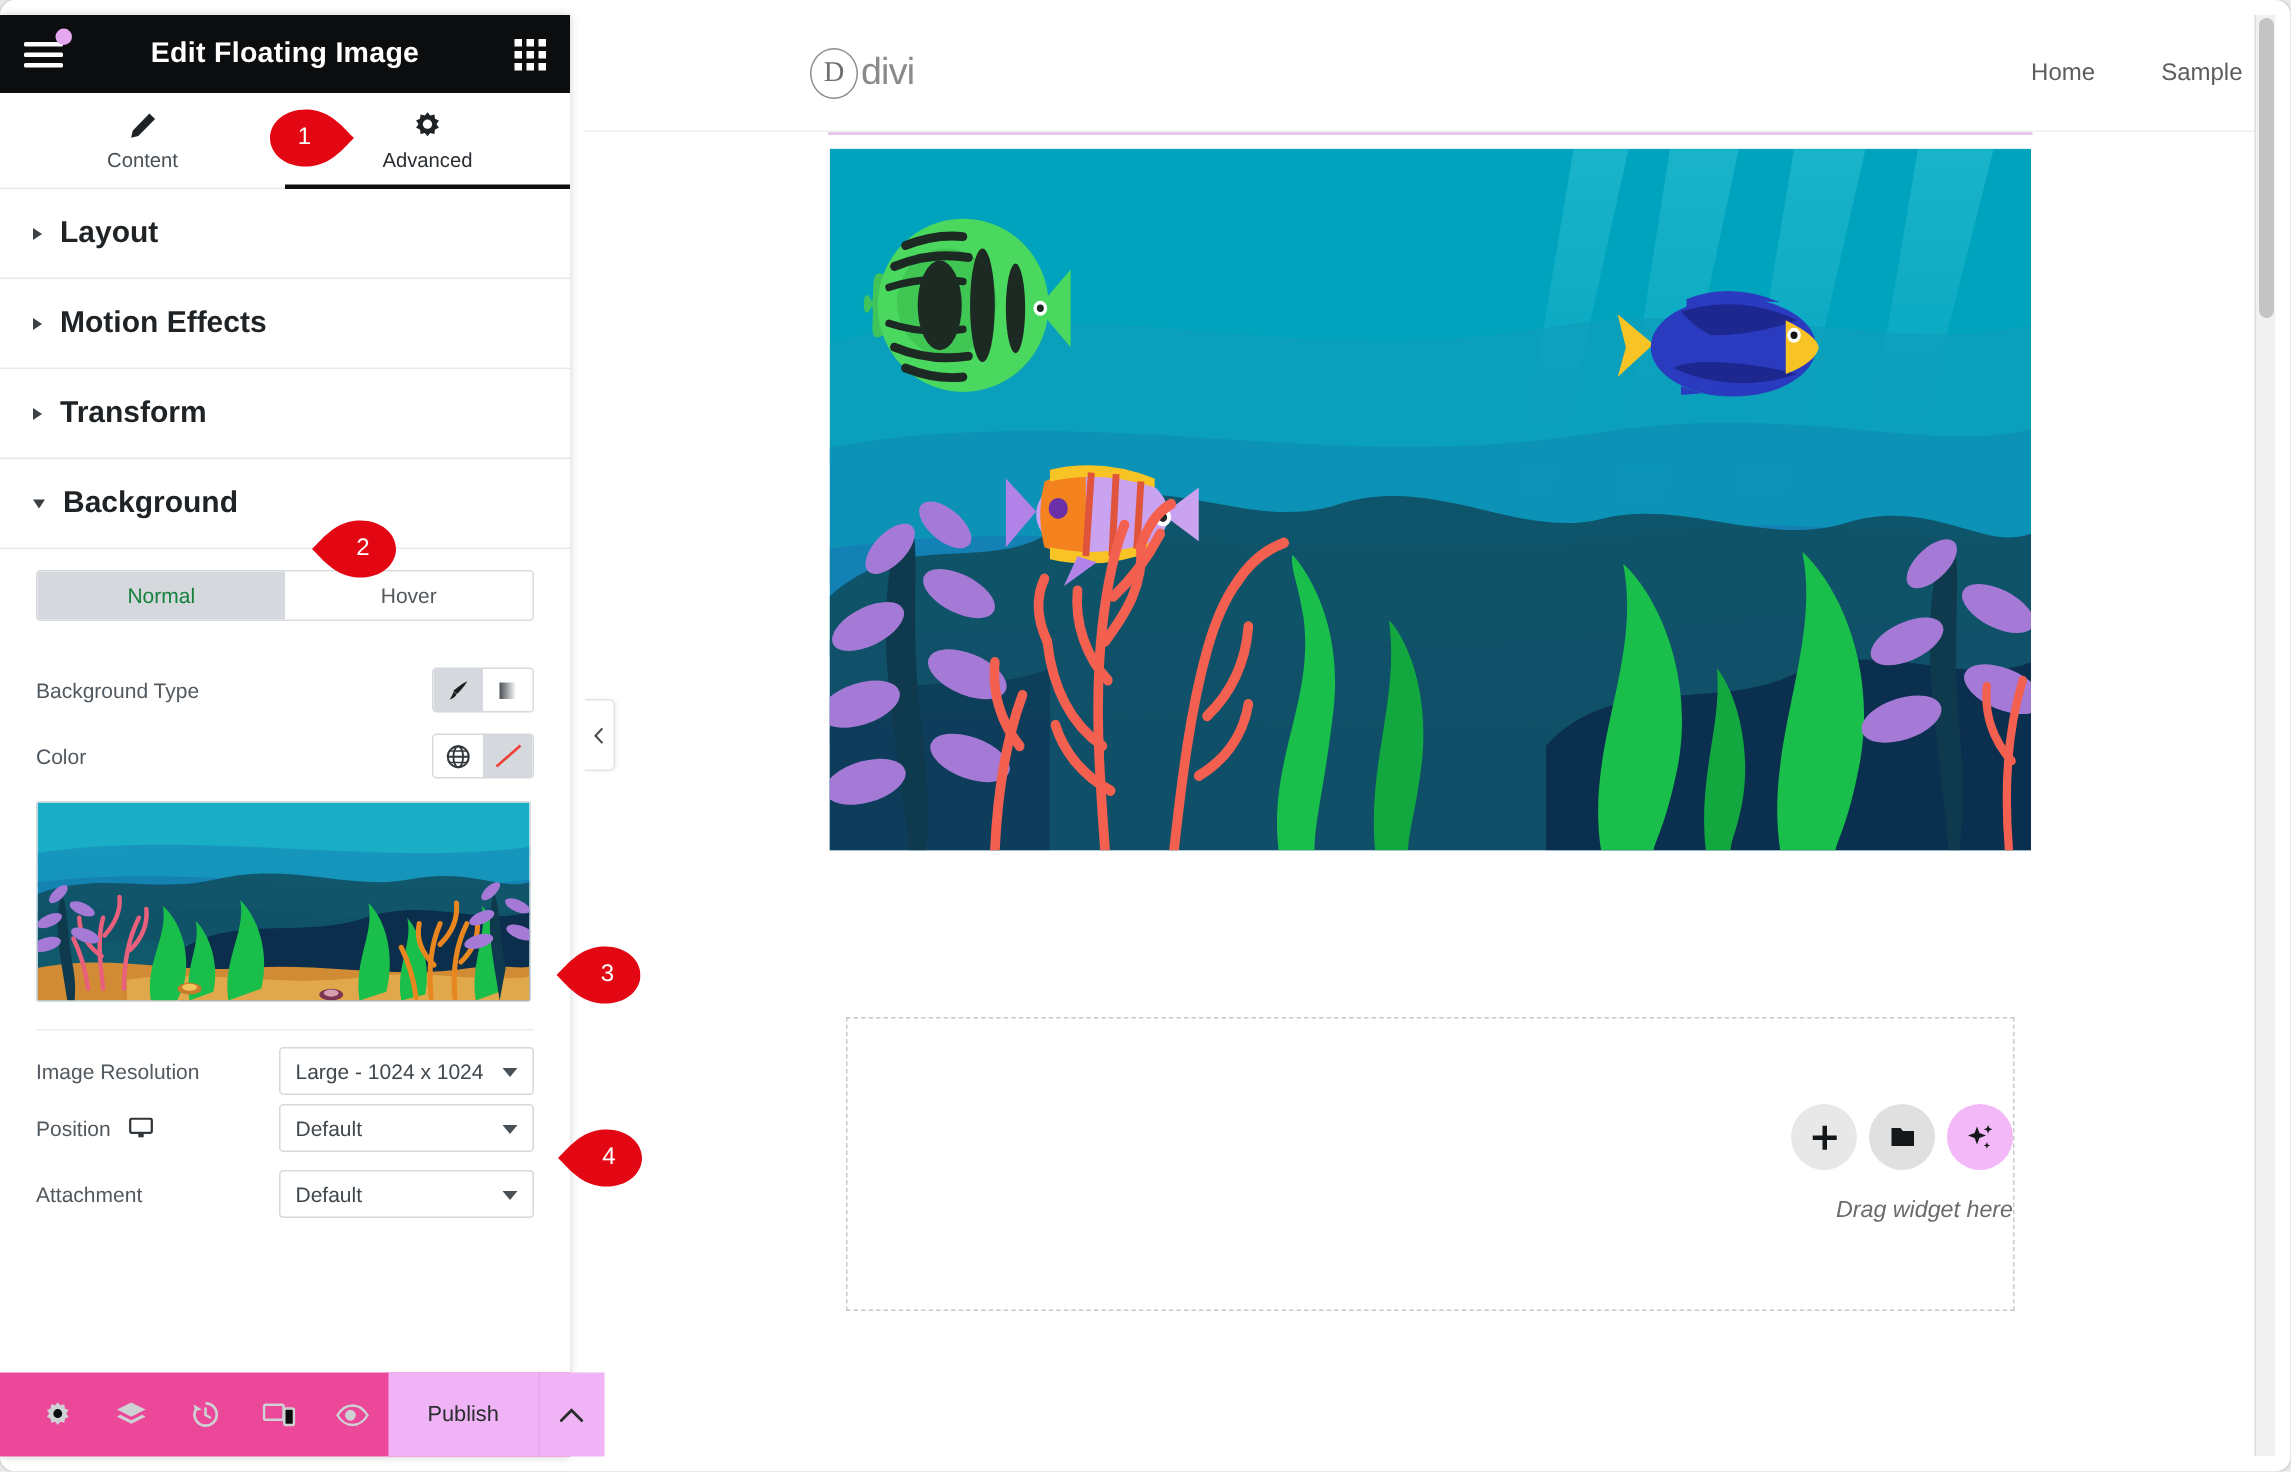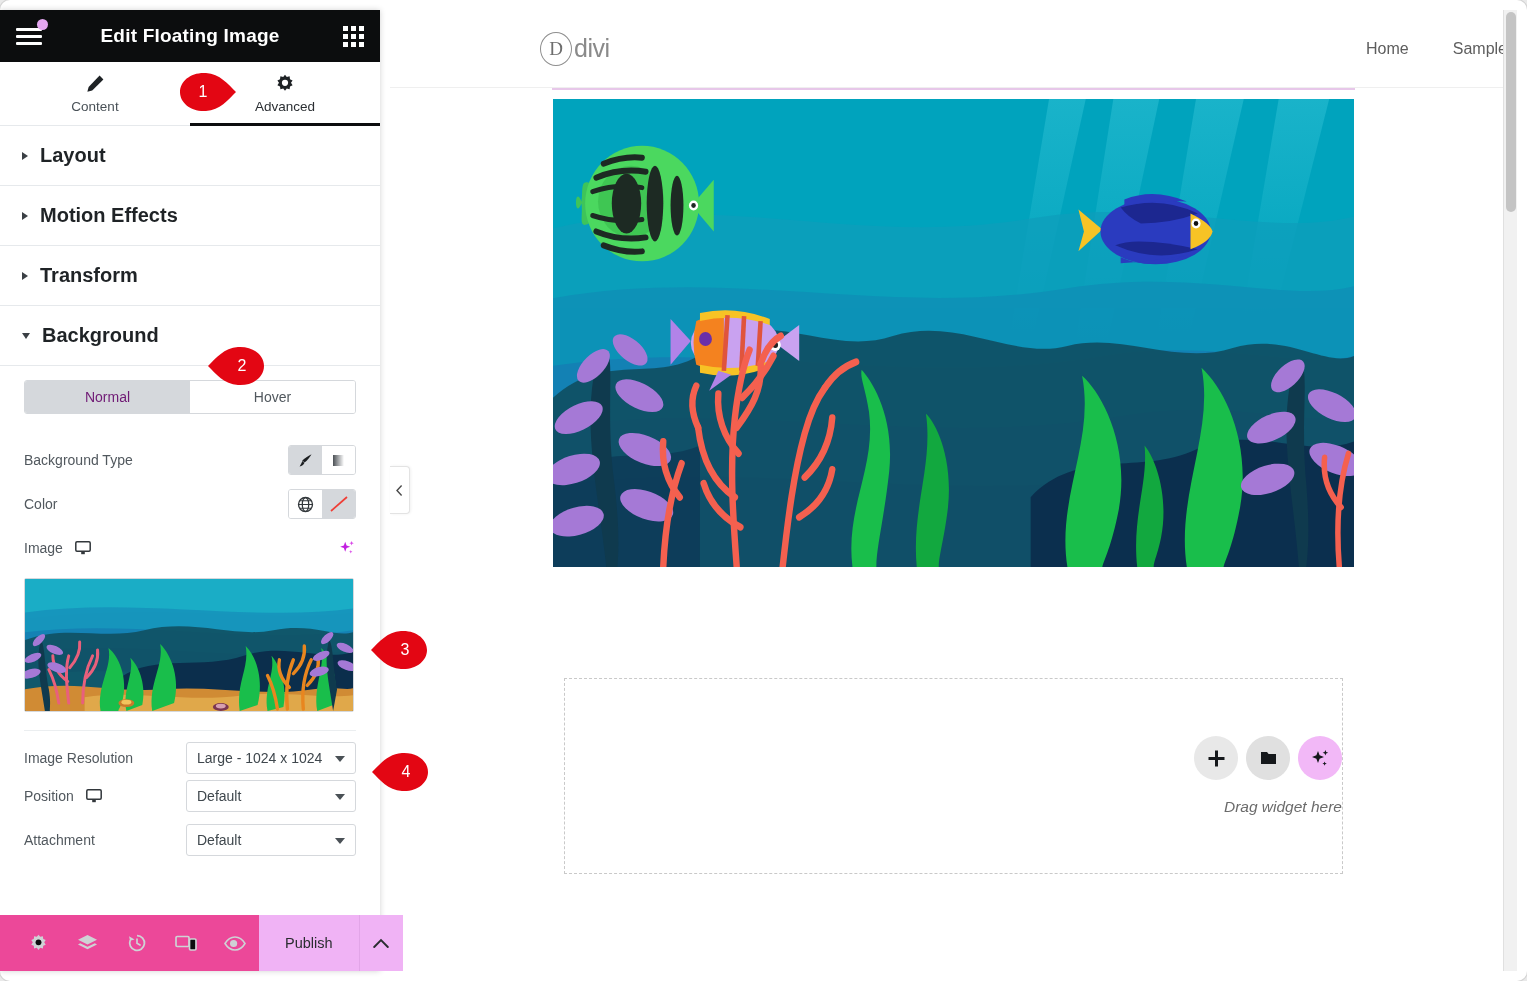--- a/index.html
+++ b/index.html
@@ -63,21 +63,21 @@
   .caret.down { border-top: 6px solid #3b4045; border-left: 4.5px solid transparent;
                 border-right: 4.5px solid transparent; }
   .sec-head .stitle { font-size: 20px; font-weight: bold; color: #1f2326; }
 
   .sec-body { padding: 14px 24px 0 24px; }
 
   .seg { display: flex; width: 100%; border: 1px solid #d5d8dc; border-radius: 3px;
          overflow: hidden; height: 34px; margin-bottom: 24px; }
   .seg div { flex: 1; display: flex; align-items: center; justify-content: center;
              font-size: 14px; color: #51585e; cursor: pointer; background: #fff; }
-  .seg div.on { background: #d5d8dc; color: #701a75; }
+  .seg div.on { background: #d5d8dc; color: #15803d; }
 
   .row { display: flex; align-items: center; justify-content: space-between;
          min-height: 44px; gap: 33px; }
   .row .lbl { font-size: 14px; color: #51585e; display: flex; align-items: center; gap: 12px; }
   .row.sep { border-top: 1px solid #ebeef0; margin-top: 8px; padding-top: 10px; }
 
   .toggle2 { display: flex; border: 1px solid #d5d8dc; border-radius: 3px; overflow: hidden; }
   .toggle2 > div { width: 33px; height: 28px; display: flex; align-items: center;
                    justify-content: center; background: #fff; cursor: pointer; }
   .toggle2 > div.on { background: #d5d8dc; }
@@ -117,21 +117,21 @@
   
   #preview { position: absolute; left: 390px; top: 10px; right: 10px; bottom: 10px;
              background: #fff; overflow: hidden; }
   .site-head { height: 78px; background: #fff; display: flex; align-items: center;
                padding: 0 0 0 150px; position: relative; border-bottom: 1px solid #efefef; }
   .logo { display: flex; align-items: center; gap: 2px; }
   .logo .dmark { width: 32px; height: 34px; border: 1.6px solid #8e8e8e; border-radius: 50%;
                  display: flex; align-items: center; justify-content: center;
                  font-size: 19px; color: #6e6e6e; font-family: "Liberation Serif", serif; }
   .logo .dtext { font-size: 25px; color: #8a8a8a; letter-spacing: -.5px; }
-  .site-nav { margin-left: auto; display: flex; gap: 44px; padding-right: 10px; font-size: 16px; color: #5d5d5d; }
+  .site-nav { margin-left: auto; display: flex; gap: 44px; padding-right: 22px; font-size: 16px; color: #5d5d5d; }
   .site-nav span { cursor: pointer; white-space: nowrap; }
 
   .pink-rule { height: 2px; background: #e7c7e9; margin: 0 162px; }
 
   .hero { margin: 8px 162px 0 162px; height: 470px; position: relative;
           overflow: hidden; border: 1px solid transparent; }
 
   .dropzone { margin: 110px 174px 0 174px; height: 196px;
               border: 1.5px dashed #c9c9c9; display: flex; flex-direction: column;
               align-items: flex-end; justify-content: center; gap: 18px; }
@@ -435,34 +435,20 @@
               </svg>
             </div>
             <div class="on">
               <svg width="22" height="20" viewBox="0 0 22 20">
                 <line x1="3" y1="17" x2="19" y2="3" stroke="#ef3e36" stroke-width="1.7"></line>
               </svg>
             </div>
           </div>
         </div>
 
-        <div class="row">
-          <span class="lbl">
-            <span>Image</span>
-            <svg width="16" height="14" viewBox="0 0 16 14">
-              <rect x="0.8" y="0.8" width="14.4" height="9.4" rx="1.2" fill="none" stroke="#32373b" stroke-width="1.5"></rect>
-              <rect x="6.2" y="10.6" width="3.6" height="2.6" fill="#32373b"></rect>
-            </svg>
-          </span>
-          <svg width="18" height="18" viewBox="0 0 20 20">
-            <path d="M8,3 L9.5,7.1 L13.6,8.6 L9.5,10.1 L8,14.2 L6.5,10.1 L2.4,8.6 L6.5,7.1 Z" fill="#c21fe0"></path>
-            <path d="M15.1,2.2 L15.8,4.0 L17.6,4.7 L15.8,5.4 L15.1,7.2 L14.4,5.4 L12.6,4.7 L14.4,4.0 Z" fill="#d94ae8"></path>
-            <path d="M14.2,12.2 L14.7,13.6 L16.1,14.1 L14.7,14.6 L14.2,16.0 L13.7,14.6 L12.3,14.1 L13.7,13.6 Z" fill="#d94ae8"></path>
-          </svg>
-        </div>
 
         <div class="thumb">
           <svg width="100%" height="100%" viewBox="0 0 330 134" preserveAspectRatio="none">
             <rect width="330" height="134" fill="#19a7c2"></rect>
             <path d="M0,0 L330,0 L330,34 C250,44 140,24 0,40 Z" fill="#1aadc6"></path>
             <path d="M0,34 C110,18 230,44 330,30 L330,56 C230,70 110,44 0,58 Z" fill="#1694bb" opacity=".9"></path>
             <path d="M0,54 C110,40 230,68 330,52 L330,76 C230,90 110,64 0,78 Z" fill="#1582b4"></path>
             <path d="M0,74 C110,60 230,88 330,72 L330,96 C230,110 110,84 0,98 Z" fill="#166fa8"></path>
             <path d="M0,62 C40,46 80,62 120,52 C170,40 210,60 250,52 C290,44 312,60 330,54 L330,134 L0,134 Z" fill="#105062" opacity=".9"></path>
             <path d="M96,100 C130,76 180,92 220,78 C260,64 300,84 330,74 L330,134 L96,134 Z" fill="#0b2e4c"></path>

